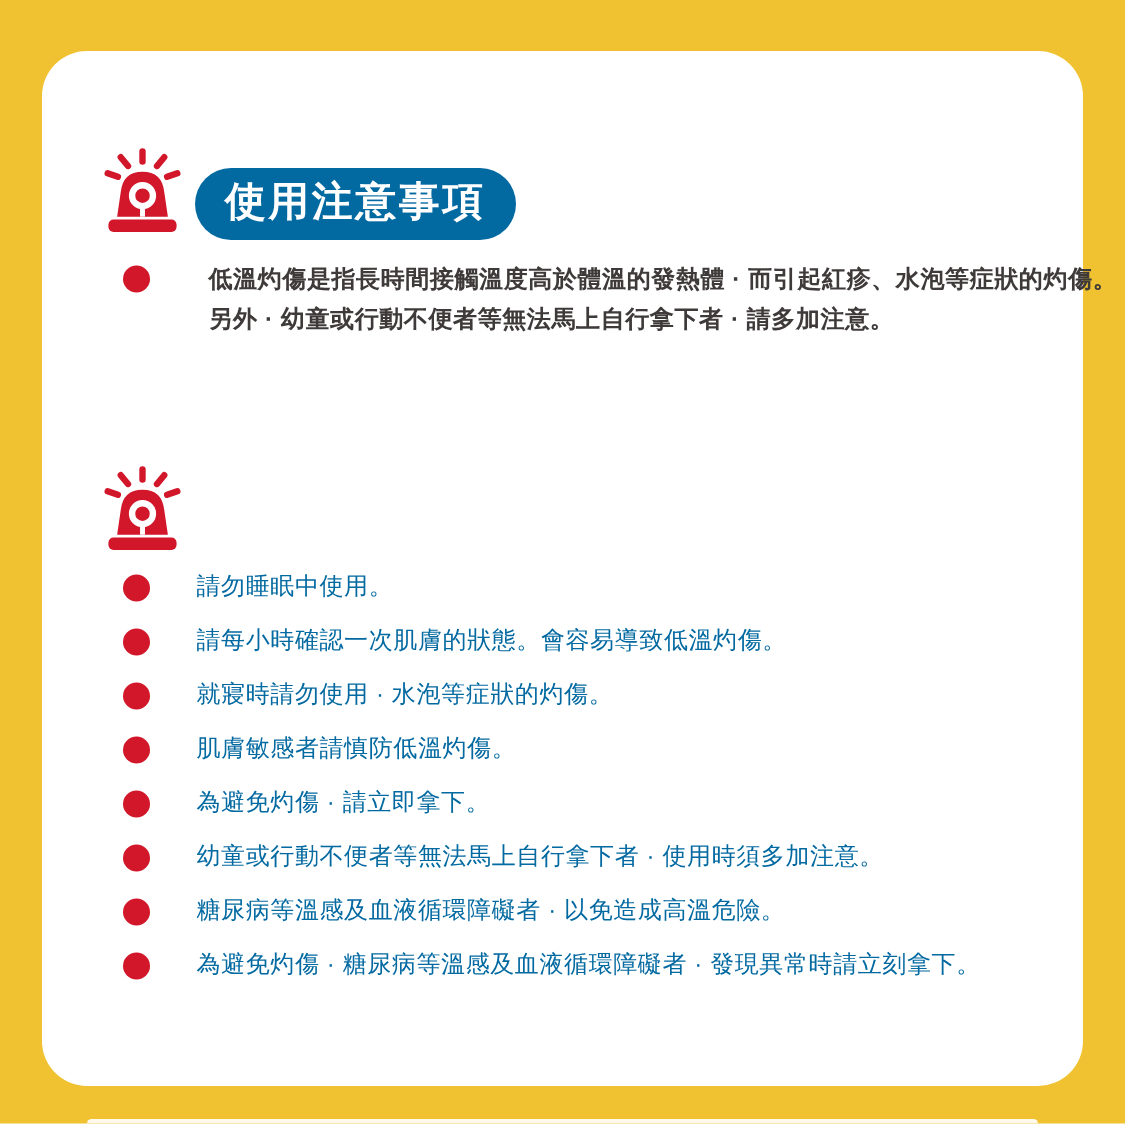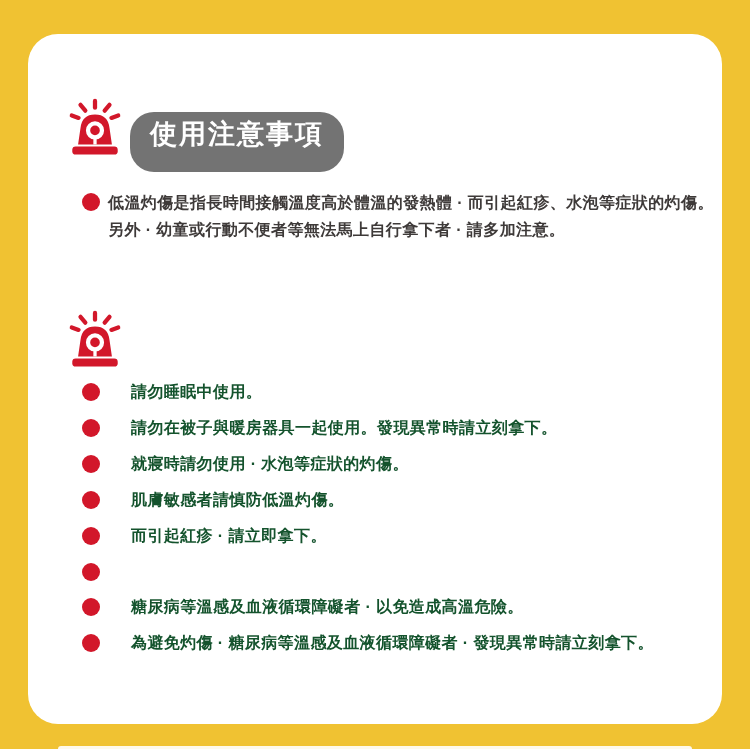--- a/index.html
+++ b/index.html
@@ -20,35 +20,36 @@
     position:absolute;left:58px;bottom:0;
     width:634px;height:3px;
     background:rgba(255,255,255,.9);
     border-radius:6px 6px 0 0;
   }
   .siren{position:absolute;width:58px;height:62px;}
   .siren-1{left:66px;top:98px;}
   .siren-2{left:66px;top:310px;}
   .pill{
     position:absolute;
-    height:60px;line-height:44px;
+    height:48px;line-height:44px;
     padding:0 20px;
-    background:#737373;
+    background:#0369a1;
     border-radius:24px;
     color:#FFFFFF;
     font-size:27px;font-weight:700;
     letter-spacing:2px;
     white-space:nowrap;
   }
   .pill-1{left:130px;top:112px;}
   .pill-2{left:128px;top:324px;}
   .para{
-    position:absolute;left:82px;top:189px;
+    position:absolute;left:82px;top:173px;
     display:flex;align-items:flex-start;
     width:630px;
+    gap:31px;
   }
   .dot{
     flex:0 0 auto;
     width:18px;height:18px;border-radius:50%;
     background:#D2172A;
   }
   .para .dot{margin-top:4px;}
   .para-text{
     margin-left:8px;
     font-size:16px;line-height:27px;
@@ -61,21 +62,21 @@
     width:630px;
   }
   .notice-item{
     display:flex;align-items:flex-start;
     margin-bottom:16px;
   }
   .notice-item .dot{margin-top:1px;}
   .notice-text{
     margin-left:8px;
     font-size:16px;line-height:20px;
-    font-weight:700;color:#14532d;
+    font-weight:400;color:#0369a1;
     letter-spacing:0.4px;
     white-space:nowrap;
     padding-left:23px;
   }
 </style>
 </head>
 <body>
 
 <div class="page">
   <div class="panel"></div>
@@ -123,36 +124,37 @@
     </svg>
   </span>
 
   <div class="notice-list">
     <div class="notice-item">
       <span class="dot"></span>
       <span class="notice-text">請勿睡眠中使用。</span>
     </div>
     <div class="notice-item">
       <span class="dot"></span>
-      <span class="notice-text">請勿在被子與暖房器具一起使用。發現異常時請立刻拿下。</span>
+      <span class="notice-text">請每小時確認一次肌膚的狀態。會容易導致低溫灼傷。</span>
     </div>
     <div class="notice-item">
       <span class="dot"></span>
       <span class="notice-text">就寢時請勿使用 · 水泡等症狀的灼傷。</span>
     </div>
     <div class="notice-item">
       <span class="dot"></span>
       <span class="notice-text">肌膚敏感者請慎防低溫灼傷。</span>
     </div>
     <div class="notice-item">
       <span class="dot"></span>
-      <span class="notice-text">而引起紅疹 · 請立即拿下。</span>
+      <span class="notice-text">為避免灼傷 · 請立即拿下。</span>
     </div>
     <div class="notice-item">
       <span class="dot"></span>
+      <span class="notice-text">幼童或行動不便者等無法馬上自行拿下者 · 使用時須多加注意。</span>
     </div>
     <div class="notice-item">
       <span class="dot"></span>
       <span class="notice-text">糖尿病等溫感及血液循環障礙者 · 以免造成高溫危險。</span>
     </div>
     <div class="notice-item">
       <span class="dot"></span>
       <span class="notice-text">為避免灼傷 · 糖尿病等溫感及血液循環障礙者 · 發現異常時請立刻拿下。</span>
     </div>
   </div>

